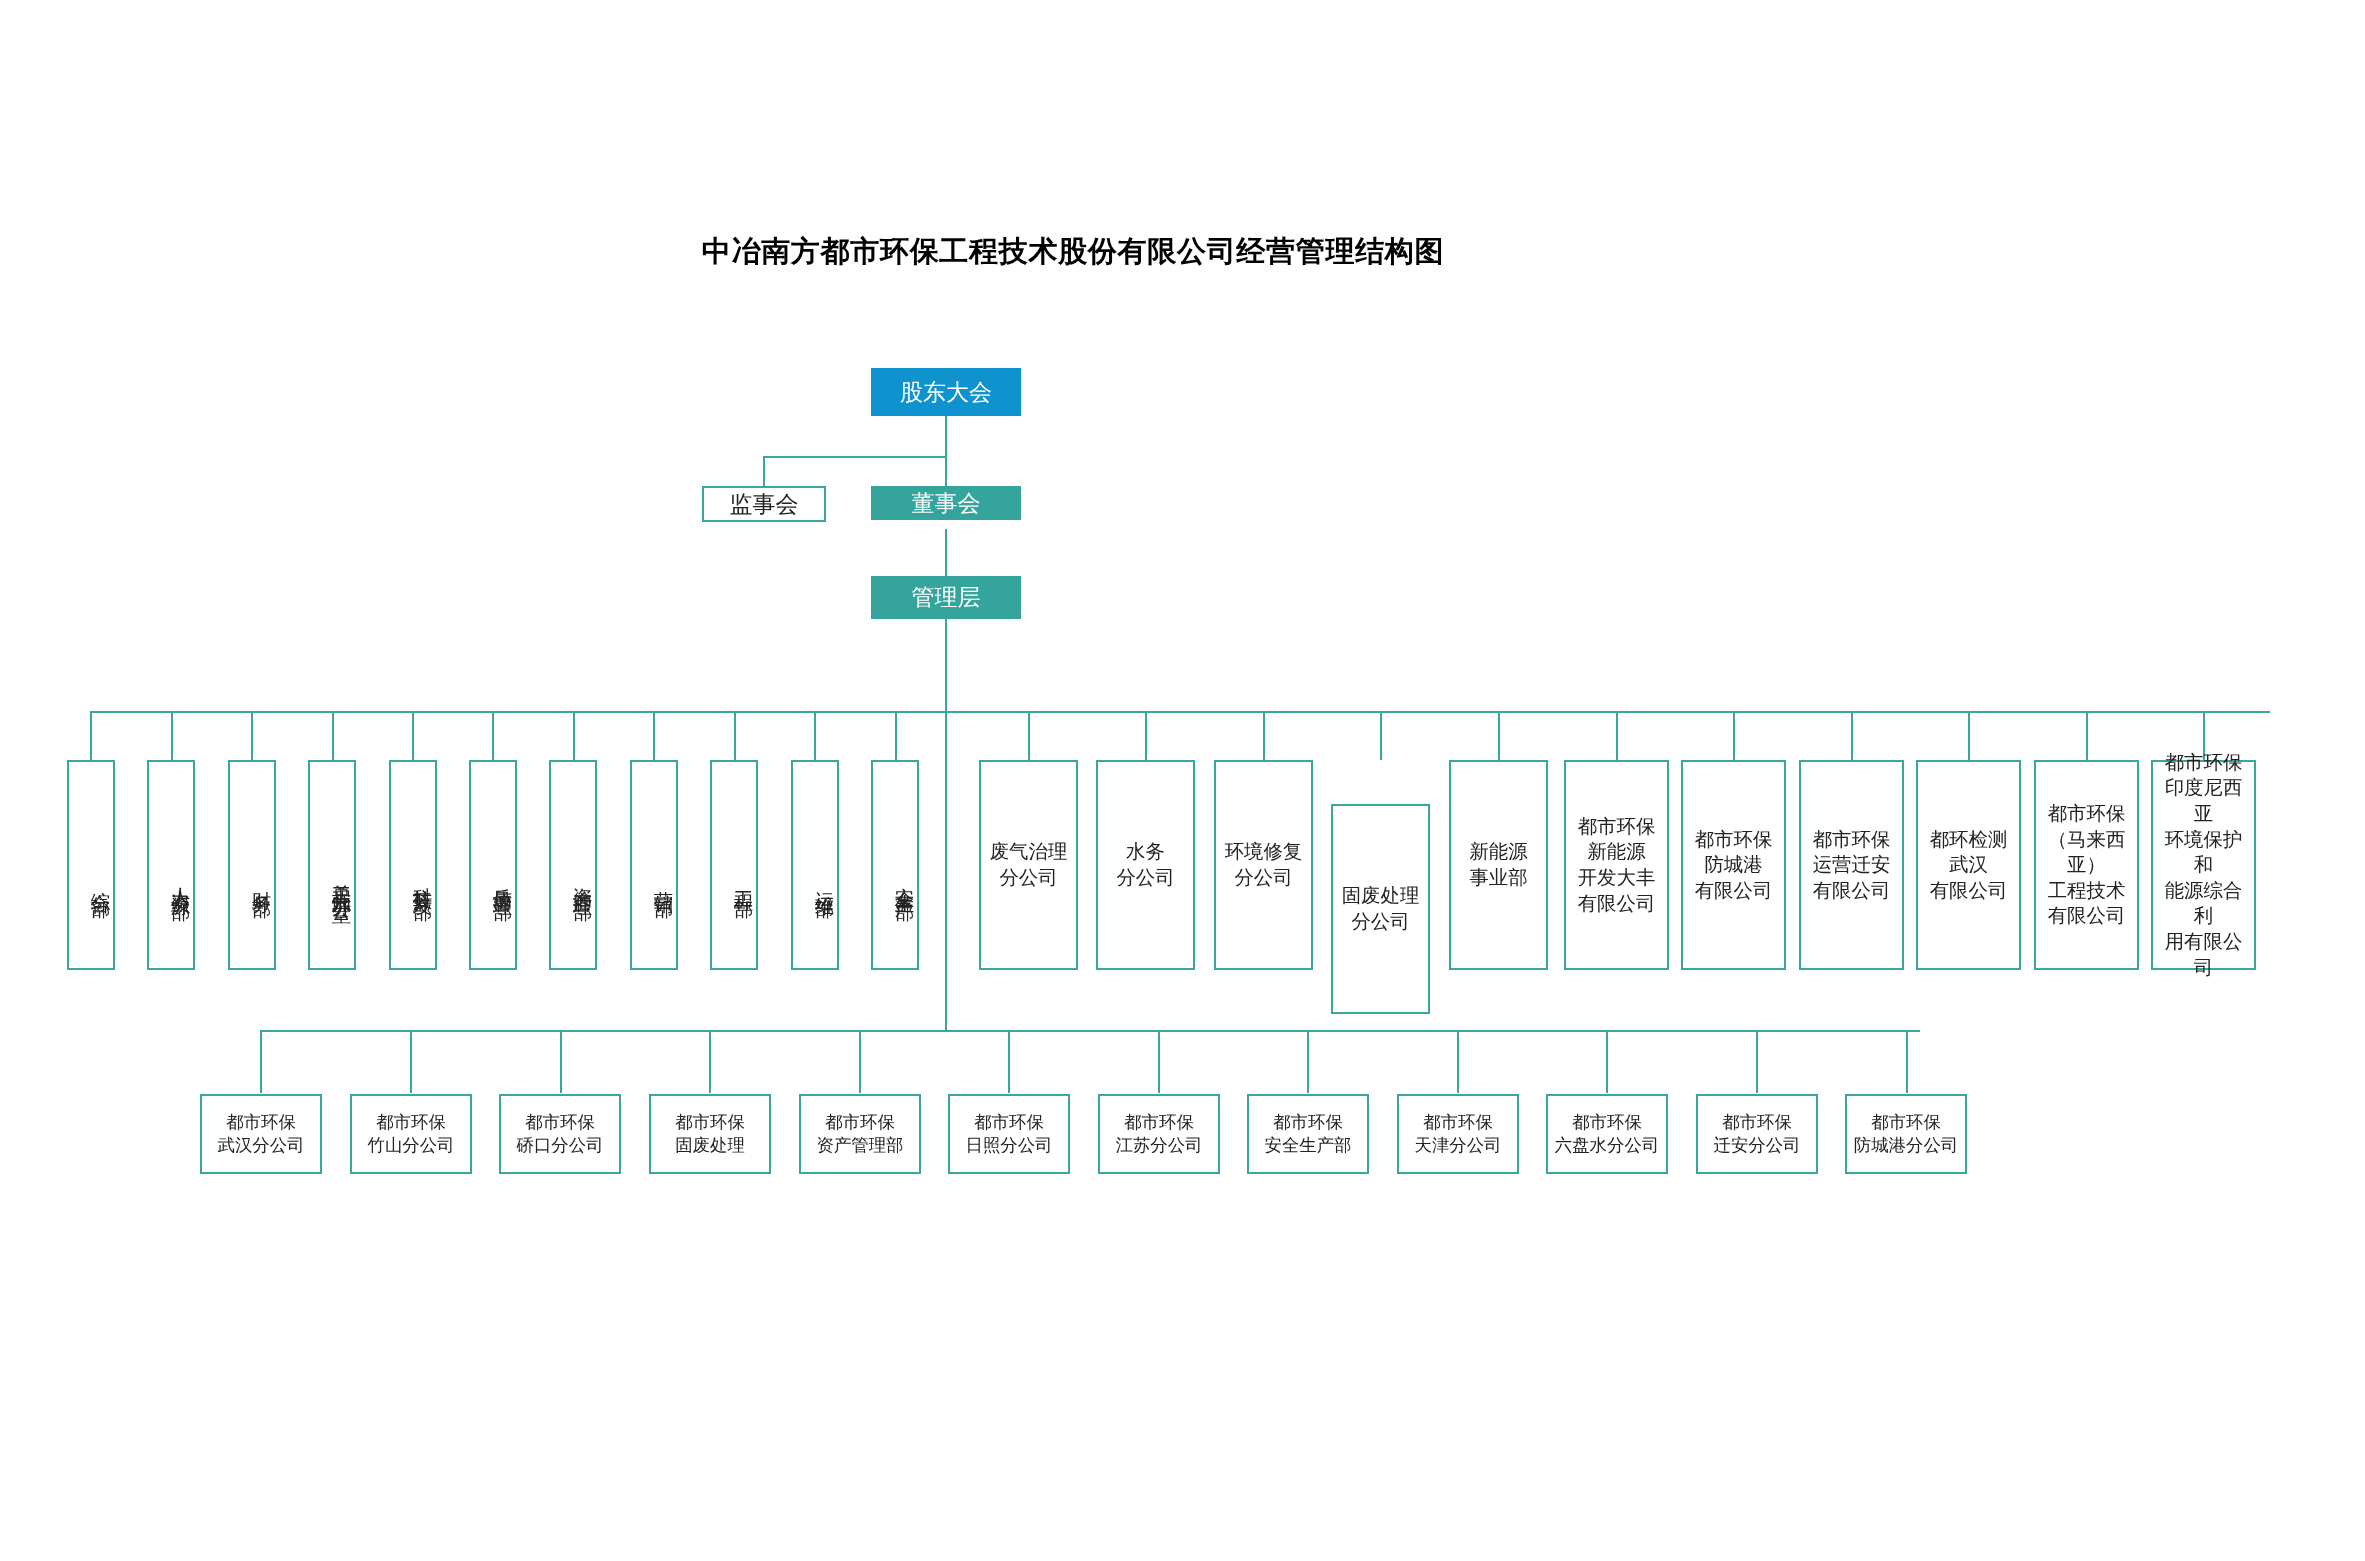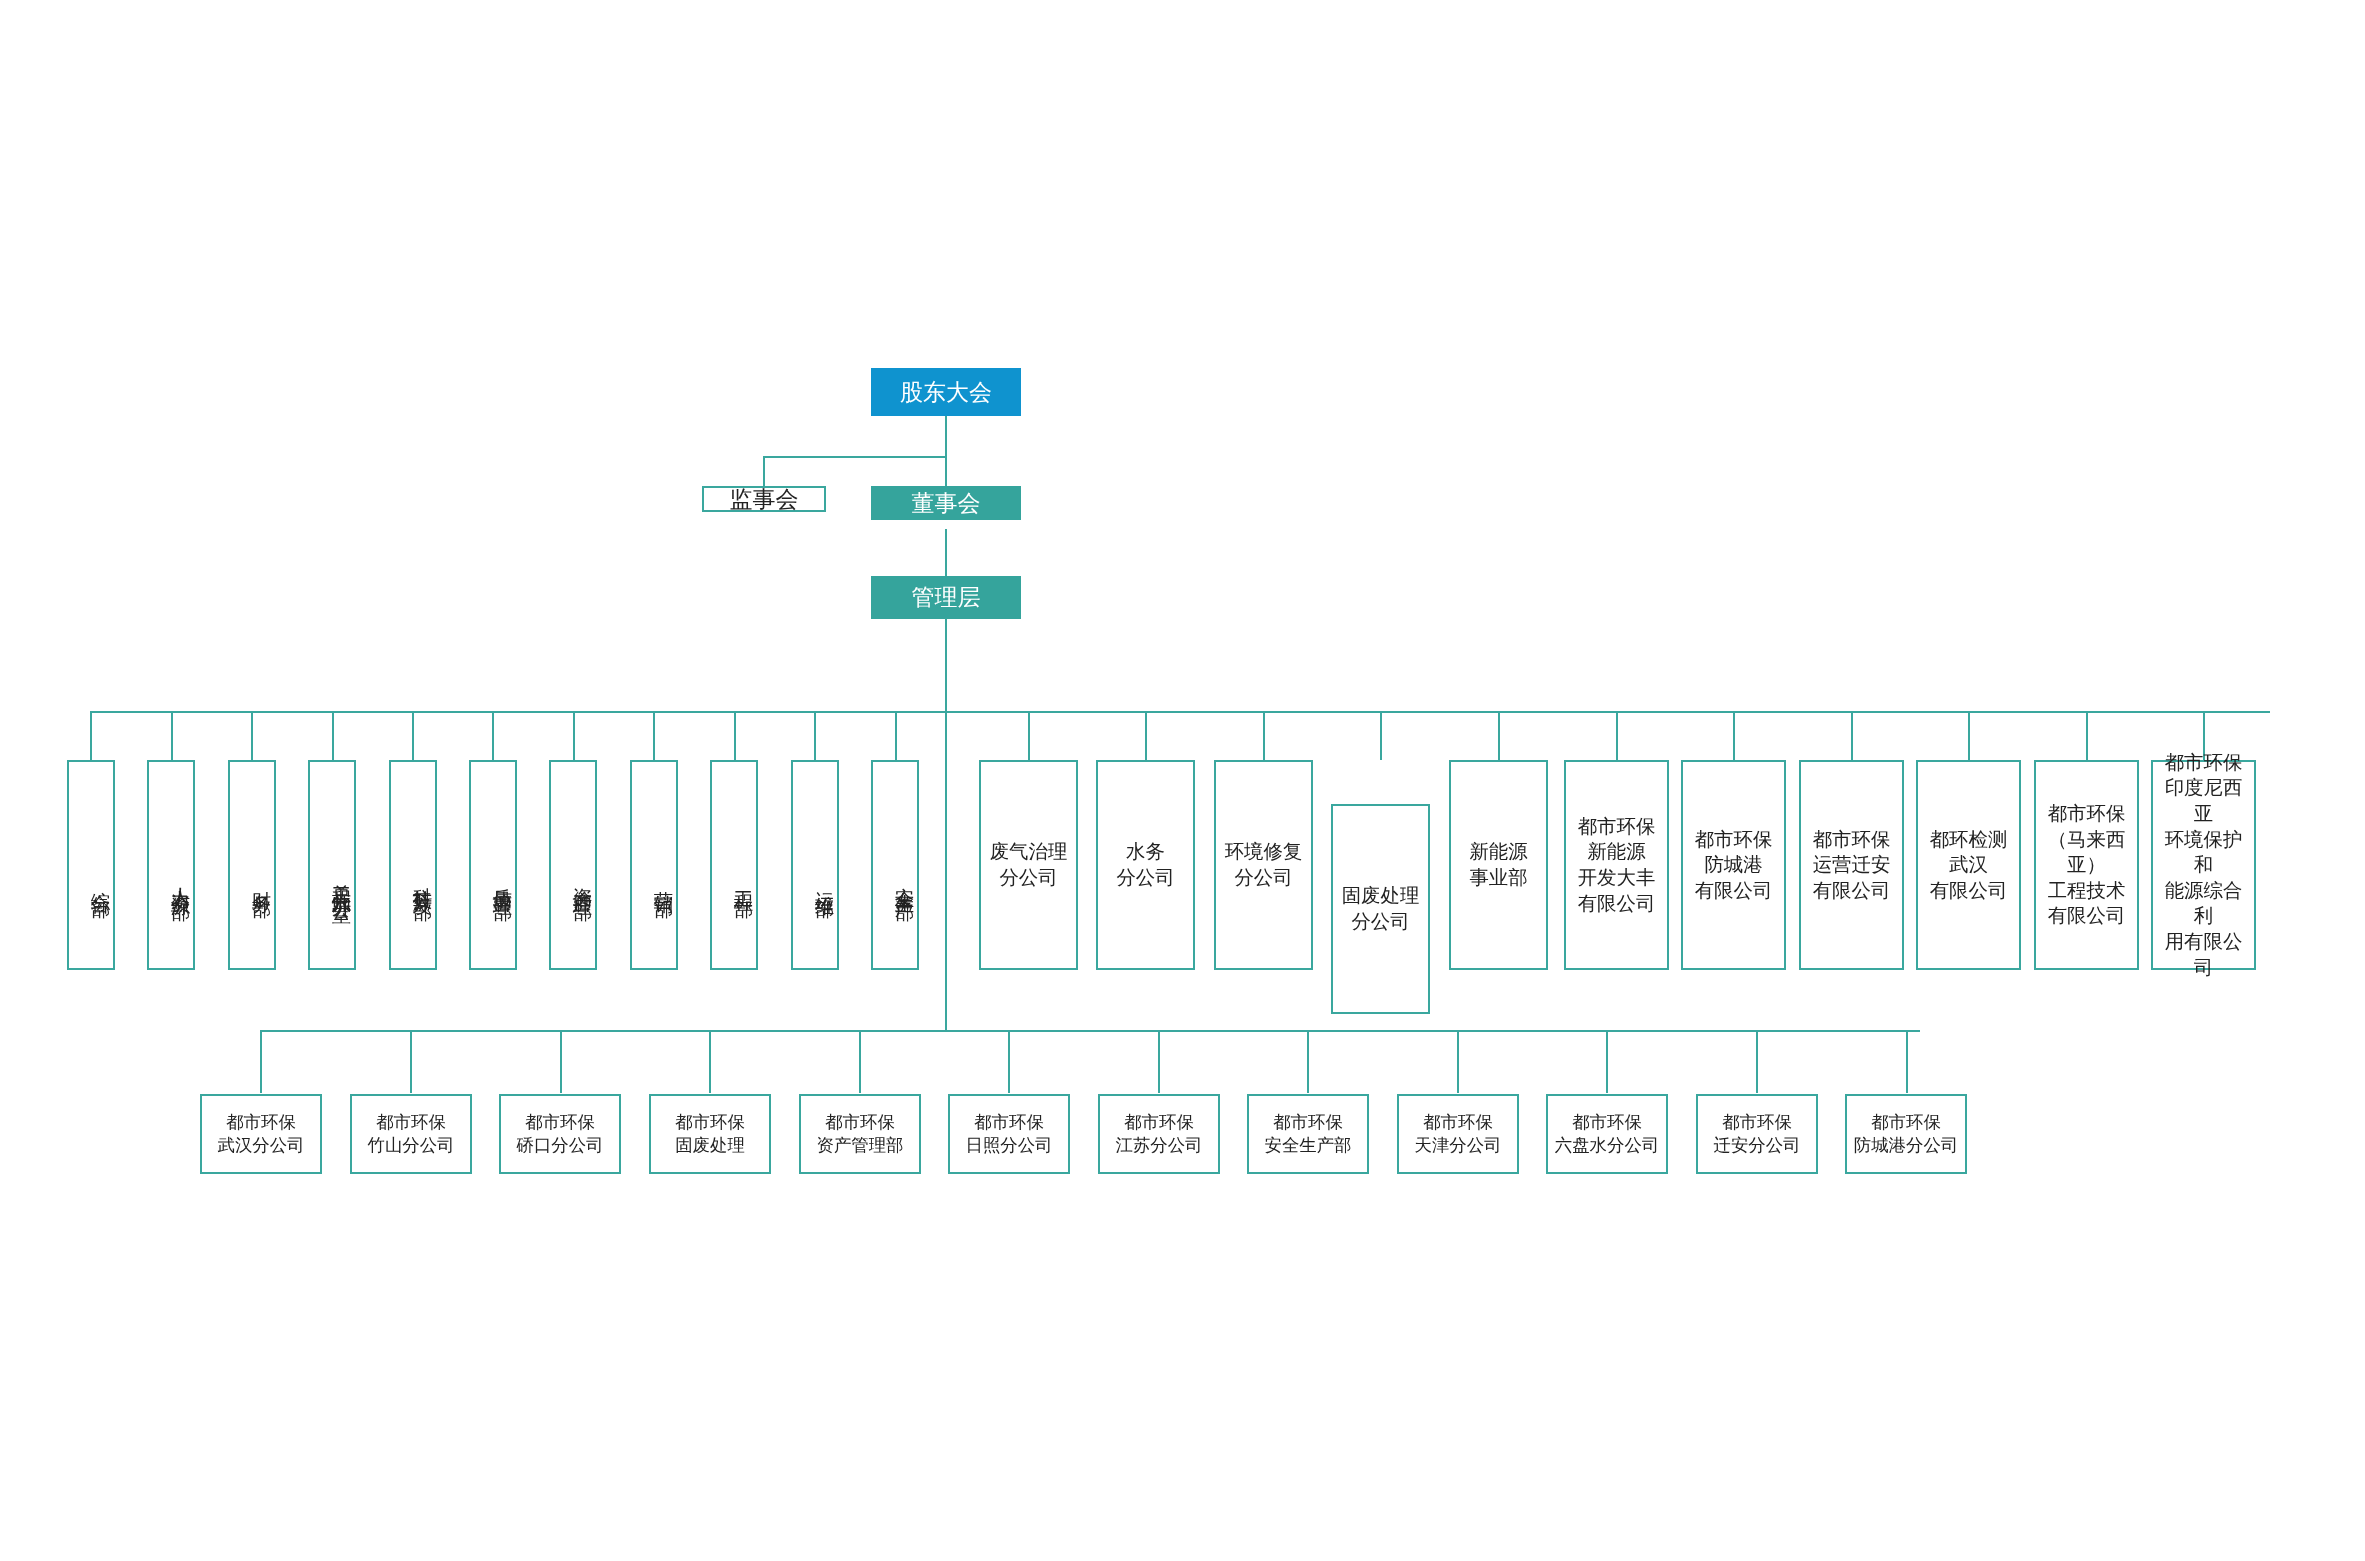--- a/index.html
+++ b/index.html
@@ -77,26 +77,29 @@
   
   .ln{position:absolute;background:#3aa79e;}
   .ln.h{height:2px;}
   .ln.v{width:2px;}
 </style>
 </head>
 <body>
 
 <div id="chart-root">
 
+  <div class="chart-title">
+    <span>中冶南方都市环保工程技术股份有限公司经营管理结构图</span>
+  </div>
 
   <div class="node filled-blue tier-top" style="left:871px;top:368px;width:150px;height:48px;">
     <span class="txt">股东大会</span>
   </div>
 
-  <div class="node tier-top" style="left:702px;top:486px;width:124px;height:26px;">
+  <div class="node tier-top" style="left:702px;top:486px;width:124px;height:36px;">
     <span class="txt">监事会</span>
   </div>
 
   <div class="node filled-teal tier-top" style="left:871px;top:486px;width:150px;height:34px;">
     <span class="txt">董事会</span>
   </div>
 
   <div class="node filled-teal tier-top" style="left:871px;top:576px;width:150px;height:43px;">
     <span class="txt">管理层</span>
   </div>

